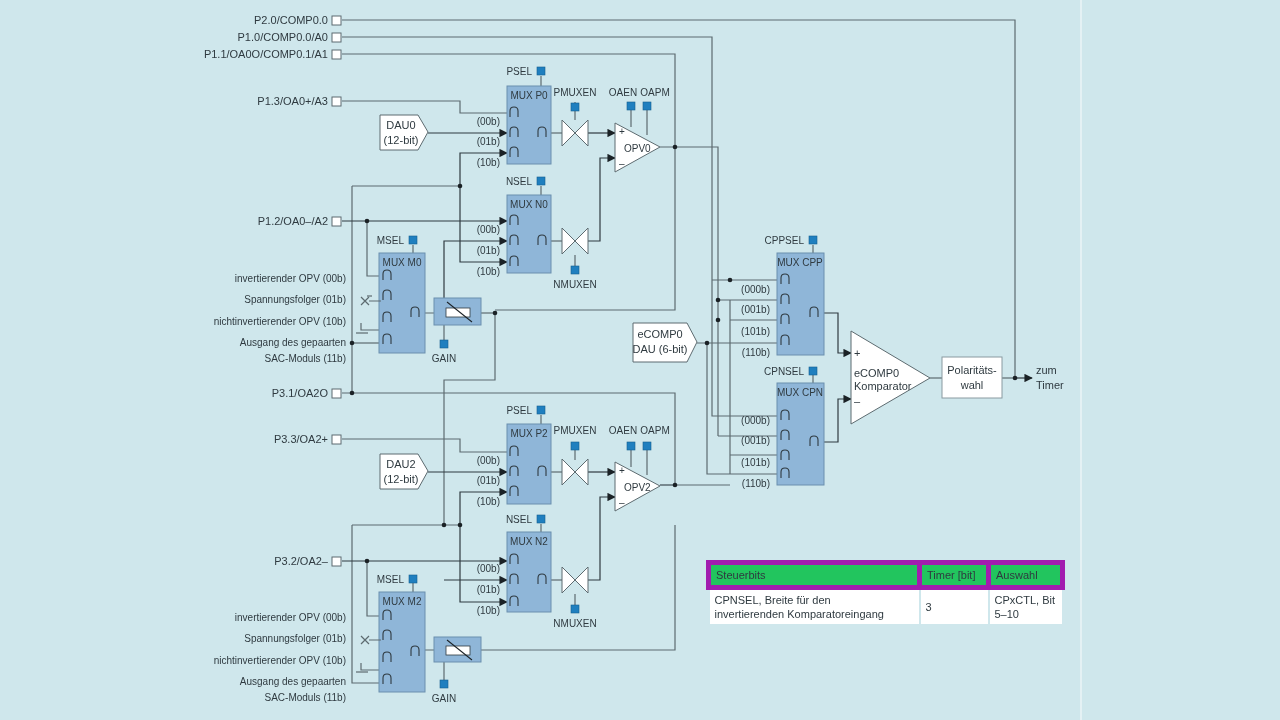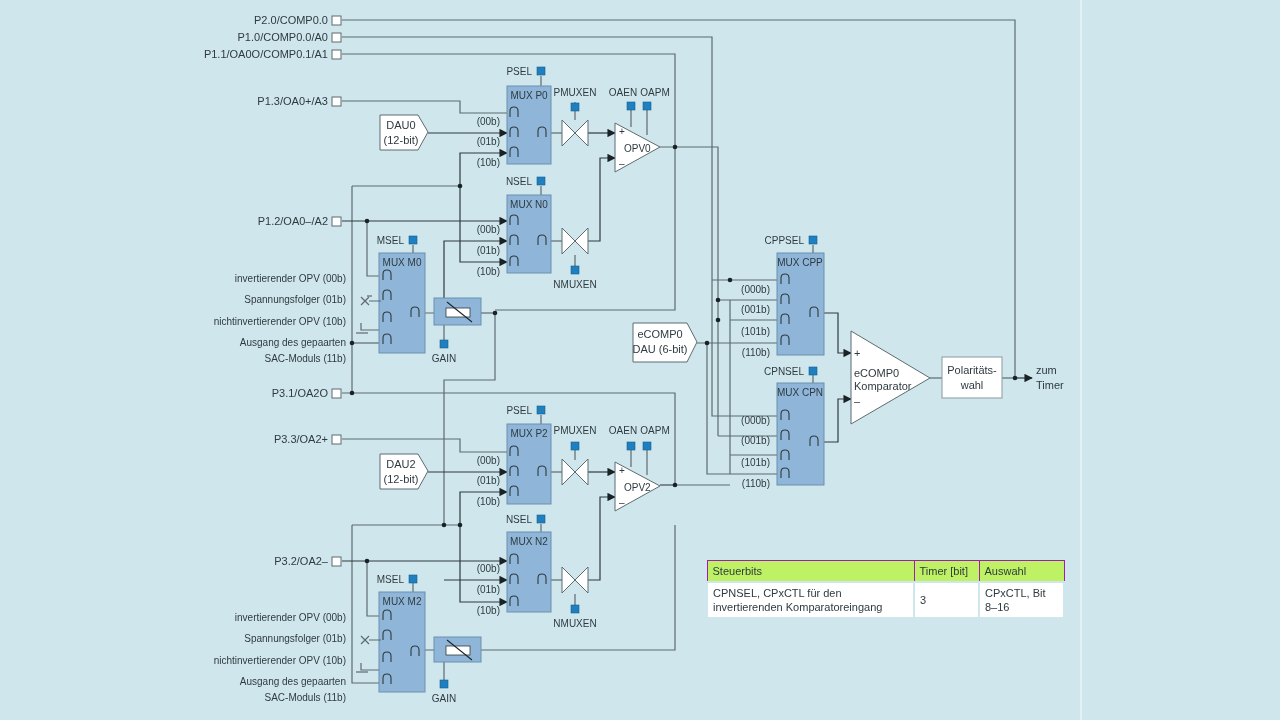--- a/index.html
+++ b/index.html
@@ -10,21 +10,21 @@
   .sm{font-size:10px;}
   .wire{stroke:#5d6b70;stroke-width:1.2;fill:none;}
   .wire-dark{stroke:#2f3a40;stroke-width:1.2;fill:none;}
   .mux{fill:#8fb6d8;stroke:#6b8fae;stroke-width:1;}
   .ctl{fill:#1f7fbf;stroke:#155f8f;stroke-width:0.6;}
   .pin{fill:#ffffff;stroke:#5d6b70;stroke-width:1;}
   .tri{fill:#ffffff;stroke:#5d6b70;stroke-width:1;}
   .dot{fill:#1b2226;}
   .box{fill:#ffffff;stroke:#8a9aa0;stroke-width:1;}
   #table{position:absolute;left:706px;top:560px;width:359px;border-collapse:collapse;font-size:11px;color:#2f3a40;}
-  #table th{background:#bef264;color:#2f3a40;font-weight:normal;text-align:left;padding:2px 5px;border:1px solid #a21caf;height:16px;}
+  #table th{background:#22c55e;color:#2f3a40;font-weight:normal;text-align:left;padding:2px 5px;border:5px solid #a21caf;height:16px;}
   #table td{background:#ffffff;padding:3px 5px;border:2px solid #cfe7ec;vertical-align:middle;line-height:14px;height:28px;}
   .rightstrip{position:absolute;left:1080px;top:0;width:2px;height:720px;background:#e4f1f4;}
 </style>
 </head>
 <body>
 
 <div class="rightstrip"></div>
 
 <svg id="stage" viewBox="0 0 1280 720" xmlns="http://www.w3.org/2000/svg">
   <defs>
@@ -408,18 +408,18 @@
 <table id="table">
   <thead>
     <tr>
       <th style="width:196px">Steuerbits</th>
       <th style="width:54px">Timer [bit]</th>
       <th>Auswahl</th>
     </tr>
   </thead>
   <tbody>
     <tr>
-      <td><span>CPNSEL, CPxCTL für den</span><br><span>invertierenden Komparatoreingang</span></td>
+      <td><span>CPNSEL, Breite für den</span><br><span>invertierenden Komparatoreingang</span></td>
       <td>3</td>
-      <td>CPxCTL, Bit 8–16</td>
+      <td>CPxCTL, Bit 5–10</td>
     </tr>
   </tbody>
 </table>
 
 </body></html>

